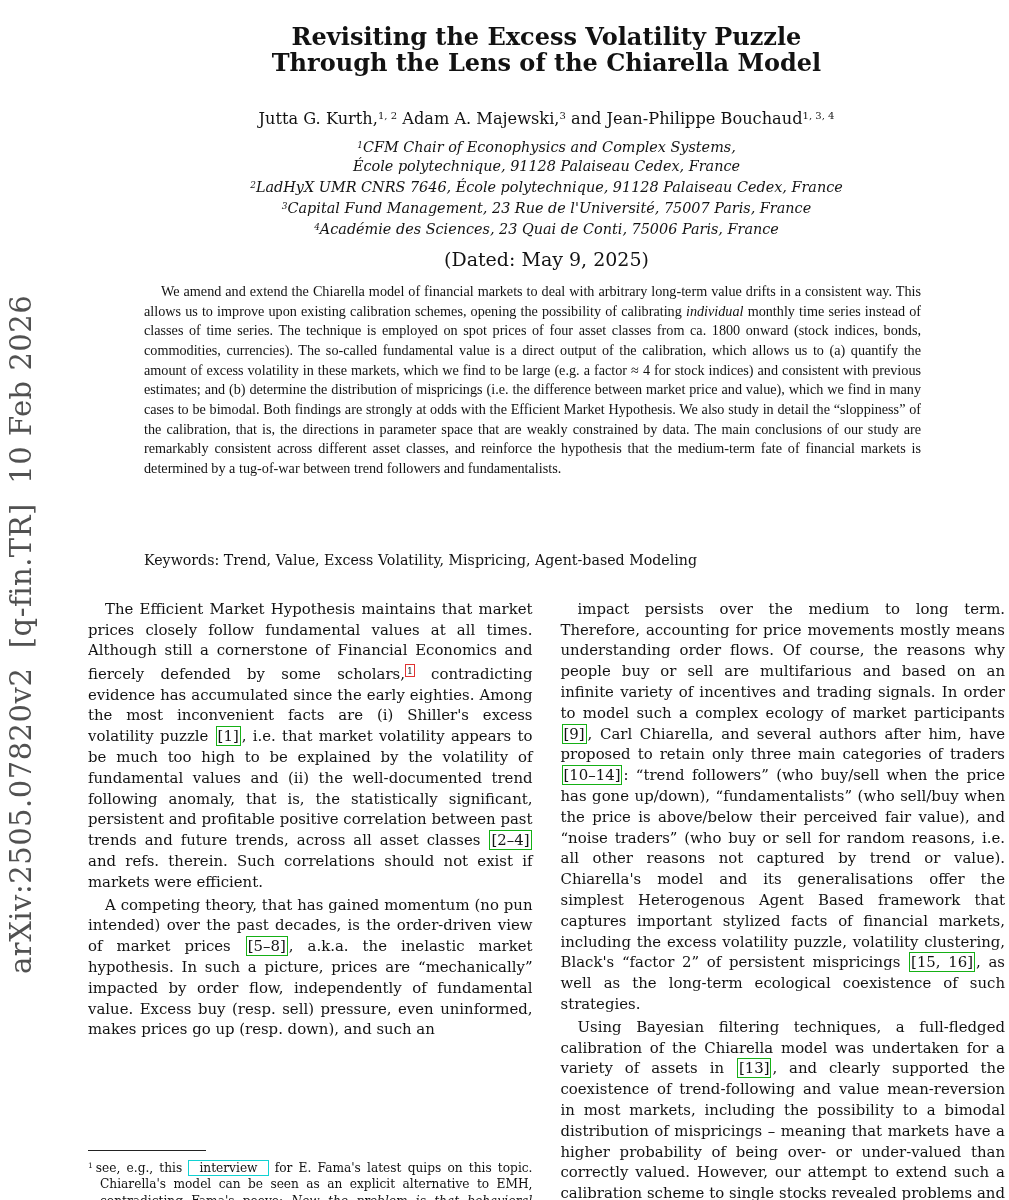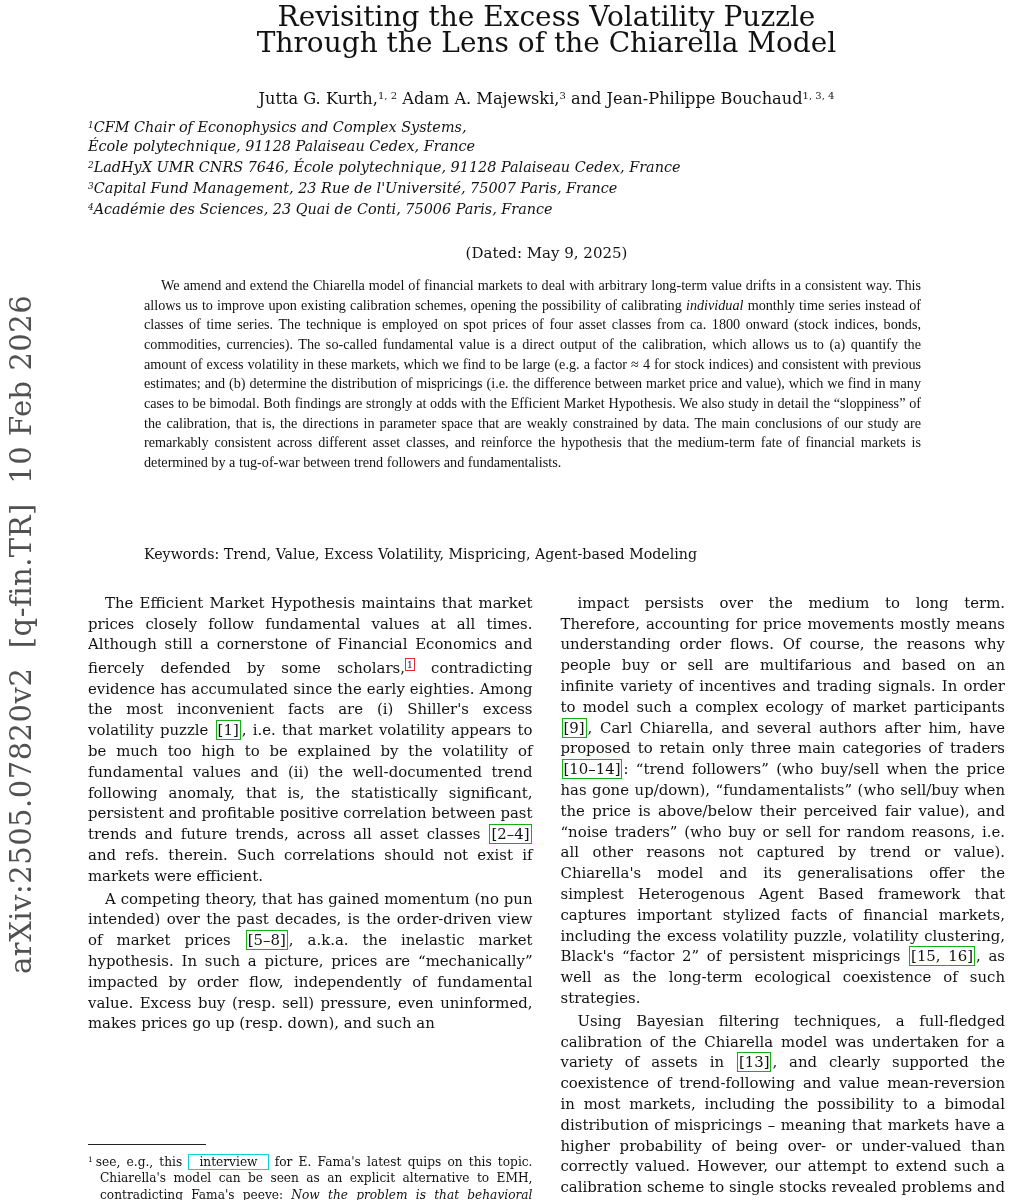--- a/index.html
+++ b/index.html
@@ -21,42 +21,43 @@
     transform: rotate(-90deg);
     white-space: pre;
     font-size: 29px;
     letter-spacing: 0.5px;
     color: #515151;
   }
 
   .content { position: absolute; left: 88px; top: 0; width: 917px; }
 
   .title {
-    margin-top: 4px;
+    margin-top: 24px;
     text-align: center;
-    font-weight: normal;
-    font-size: 28px;
+    font-weight: bold;
+    font-size: 24px;
     line-height: 25.5px;
   }
   .authors {
     margin-top: 31px;
     text-align: center;
     font-size: 16.2px;
     line-height: 20px;
   }
   .affils { margin-top: 7px; }
   .affil {
+    text-align: center;
     font-style: italic;
     font-size: 14.4px;
     line-height: 18.6px;
   }
   .dateline {
-    margin-top: 25px;
+    margin-top: 11px;
     text-align: center;
-    font-size: 15px;
+    font-size: 19px;
     line-height: 19px;
   }
   .abstract {
     margin: 13px 84px 0 56px;
     min-height: 256px;
     font-size: 14.2px;
     line-height: 19.7px;
     text-align: justify;
     text-indent: 17px;
     font-family: Liberation Serif, serif;

